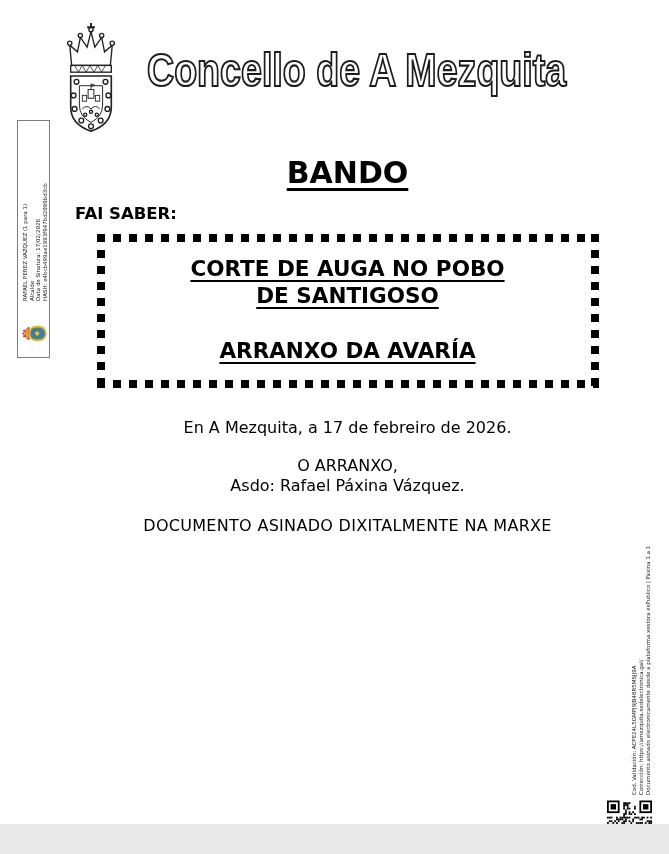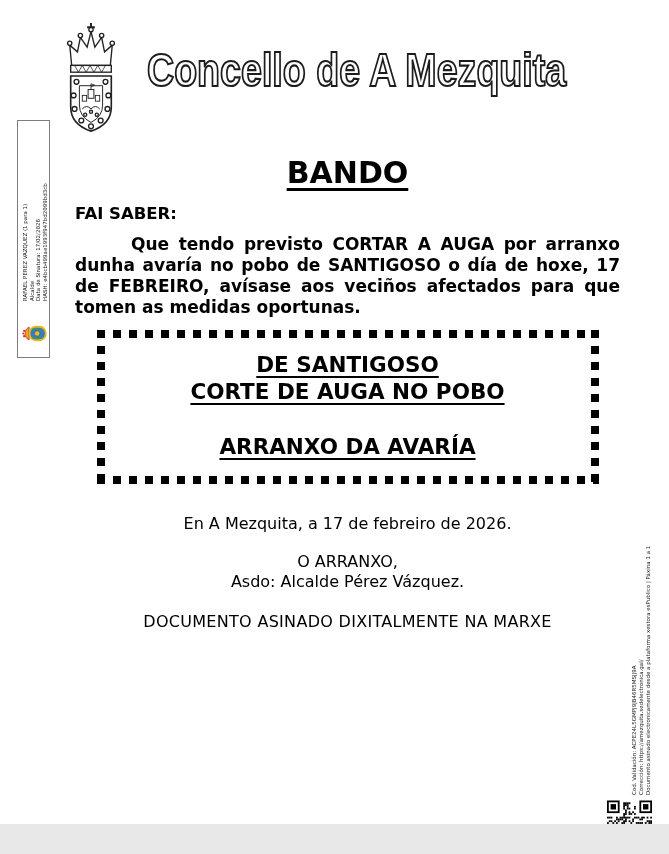--- a/index.html
+++ b/index.html
@@ -149,38 +149,37 @@
       <rect x="20" y="13.3" width="2.2" height="2.2" fill="#3a9a40"></rect>
       <circle cx="18" cy="10" r="3" fill="#e6c030" stroke="#2a5a9f" stroke-width="0.8"></circle>
     </svg>
   </div>
 
   <div class="main-column">
     <div class="bando-title">
       <span>BANDO</span>
     </div>
     <p class="fai-saber">FAI SABER:</p>
-    <p class="body-par">Que tendo previsto CORTAR A AUGA por arranxo dunha avaría no pobo de SANTIGOSO o día de hoxe, 17 de FEBREIRO, avísase aos veciños afectados para que tomen as medidas oportunas.</p>
 
     <div class="notice-box">
       <div class="notice-line">
-        <span>DE SANTIGOSO</span>
+        <span>CORTE DE AUGA NO POBO</span>
       </div>
       <div class="notice-line">
-        <span>CORTE DE AUGA NO POBO</span>
+        <span>DE SANTIGOSO</span>
       </div>
       <div class="notice-gap"></div>
       <div class="notice-line">
         <span>ARRANXO DA AVARÍA</span>
       </div>
     </div>
 
     <p class="date-line">En A Mezquita, a 17 de febreiro de 2026.</p>
     <p class="mayor-role">O ARRANXO,</p>
-    <p class="mayor-sign">Asdo: Alcalde Pérez Vázquez.</p>
+    <p class="mayor-sign">Asdo: Rafael Páxina Vázquez.</p>
     <p class="footer-note">DOCUMENTO ASINADO DIXITALMENTE NA MARXE</p>
   </div>
 
   <div class="right-margin-text">
     <div>Cod. Validación: ACPE24L5GMPJ9JB46R5MSJJ9A</div>
     <div>Corrección: https://amezquita.sedelectronica.gal/</div>
     <div>Documento asinado electronicamente desde a plataforma xestora esPublico | Páxina 1 a 1</div>
   </div>
 
   <svg class="qr" id="qr-svg" width="45" height="48" viewBox="0 0 25 25" xmlns="http://www.w3.org/2000/svg">

